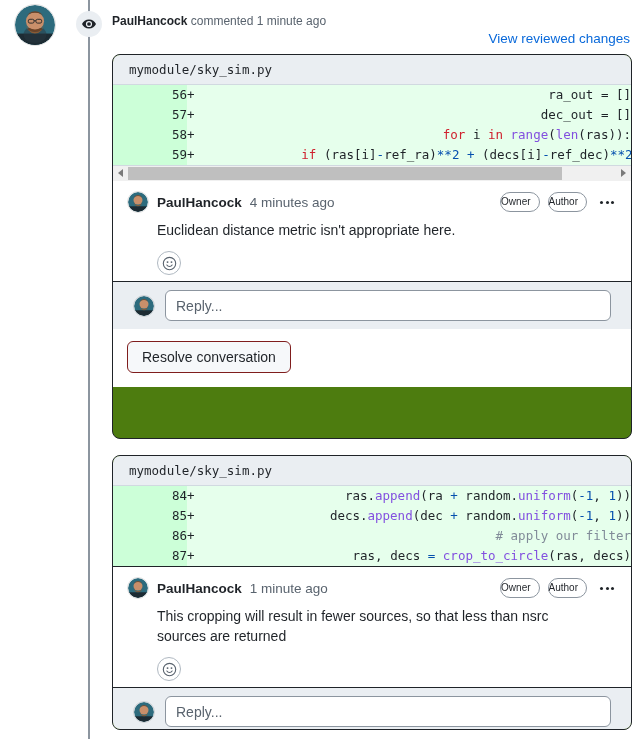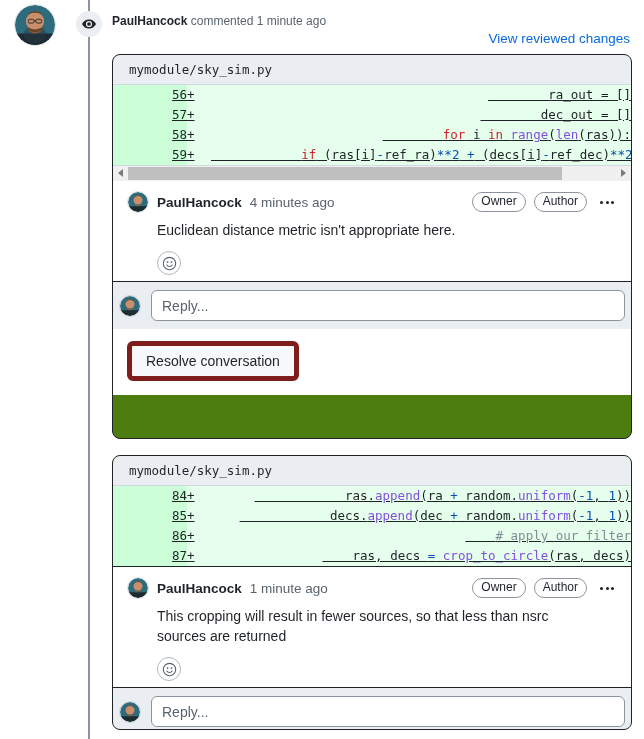--- a/index.html
+++ b/index.html
@@ -83,21 +83,20 @@
     color: #1f2328;
   }
 
   
   .diff-table {
     width: 100%;
     border-collapse: collapse;
     font-family: "DejaVu Sans Mono", "Liberation Mono", monospace;
     font-size: 12.5px;
     table-layout: fixed;
-    text-decoration: underline;
   }
   .diff-table td { padding: 0; height: 20px; line-height: 20px; vertical-align: top; }
   .ln {
     width: 74px;
     background: #ccffd8;
     color: #1f2328;
     text-align: right;
     padding-right: 10px;
     user-select: none;
   }
@@ -156,22 +155,22 @@
   .comment-head {
     display: flex; align-items: center; gap: 8px;
     height: 22px;
   }
   .comment-author { font-weight: bold; font-size: 13.5px; color: #1f2328; }
   .comment-time { font-size: 13.5px; color: #59636e; }
   .head-spacer { flex: 1 1 auto; }
   .badge {
     border: 1px solid #8c959f;
     border-radius: 2em;
-    padding: 1px 8px 2px 8px;
-    font-size: 12px;
+    padding: 1px 8px 2px 0;
+    font-size: 10px;
     color: #1f2328;
     line-height: 15px;
     white-space: nowrap;
   }
   .kebab {
     width: 20px; height: 16px;
     display: flex; align-items: center; justify-content: center;
     gap: 2.5px;
     margin-left: 2px;
   }
@@ -192,21 +191,21 @@
     background: #ffffff;
     display: flex; align-items: center; justify-content: center;
     padding: 0; cursor: pointer;
   }
   .reaction-btn svg { display: block; }
 
   
   .reply-row {
     border-top: 1px solid #1f2328;
     background: #eaeef2;
-    padding: 8px 6px;
+    padding: 8px 20px;
     display: flex; align-items: center; gap: 10px;
   }
   .reply-input {
     flex: 1 1 auto;
     height: 31px;
     border: 1px solid #8c959f;
     border-radius: 6px;
     background: #ffffff;
     font-family: "Liberation Sans", sans-serif;
     font-size: 14px;
@@ -216,21 +215,21 @@
   }
   .reply-input::placeholder { color: #59636e; opacity: 1; }
 
   
   .resolve-bar {
     background: #ffffff;
     padding: 12px 14px 14px 14px;
   }
   .resolve-btn {
     background: #f6f8fa;
-    border: 5px solid #7f1d1d;
+    border: 1px solid #7f1d1d;
     border-radius: 6px;
     padding: 7px 14px;
     font-family: "Liberation Sans", sans-serif;
     font-size: 14px;
     color: #1f2328;
     cursor: pointer;
     text-align: center;
   }
 </style>
 </head>

